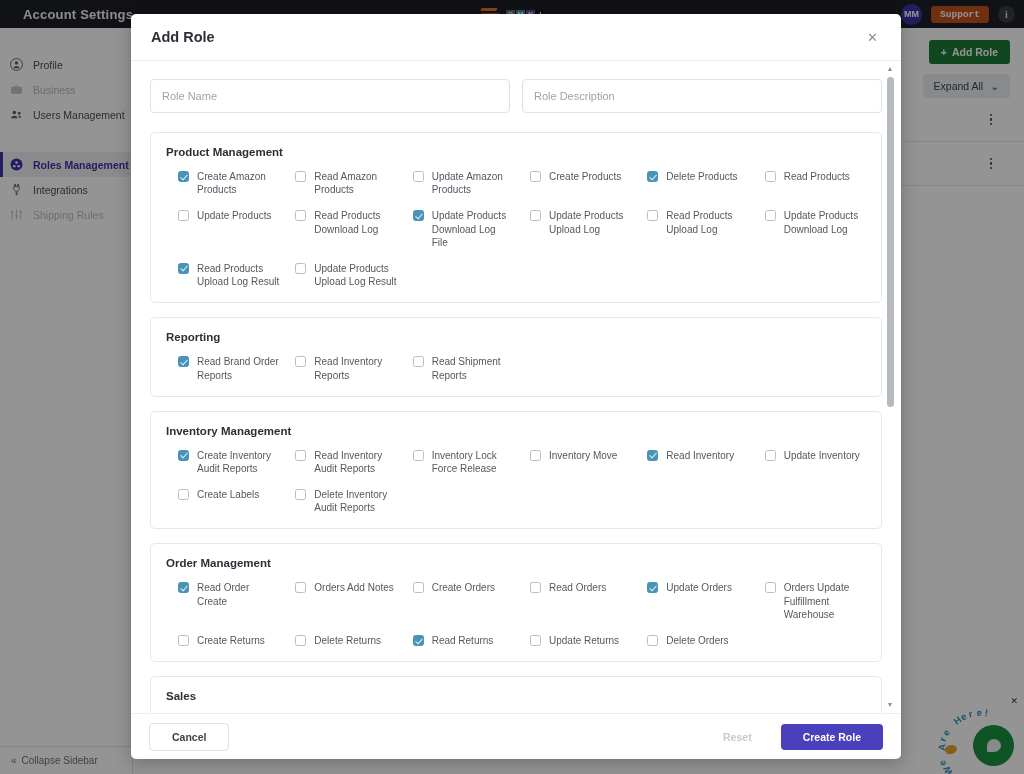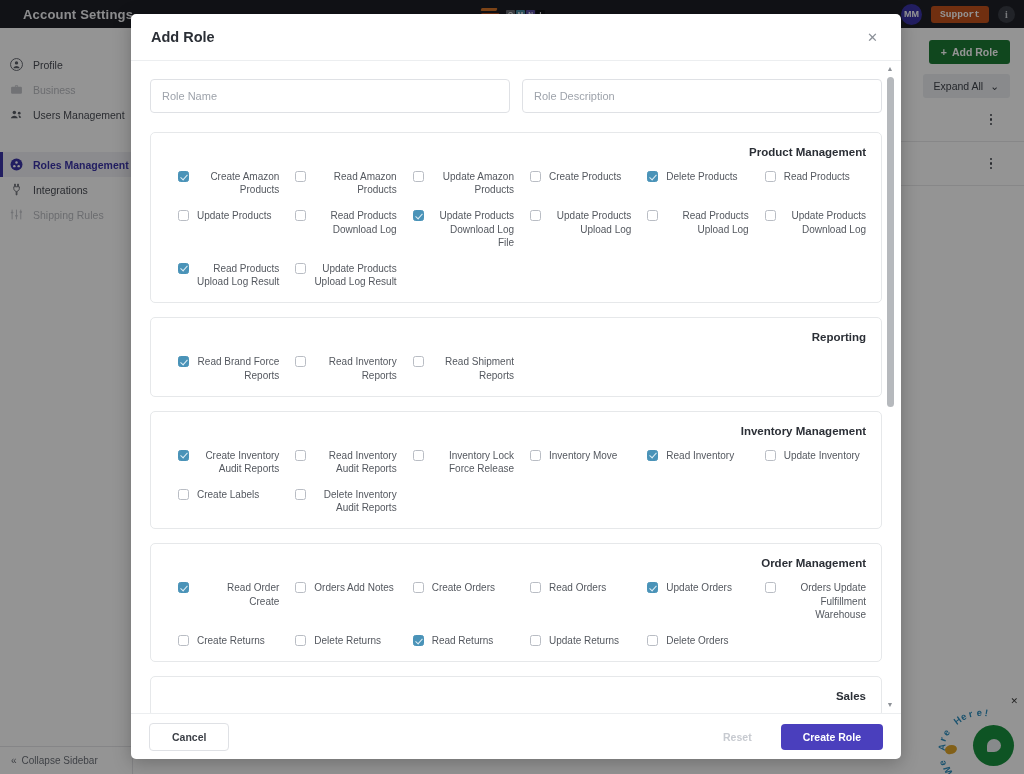--- a/index.html
+++ b/index.html
@@ -135,21 +135,21 @@
 
   .name-row { display: flex; gap: 12px; margin-bottom: 19px; }
   .txt-input {
     flex: 1; height: 34px; border: 1px solid #dfe1e5; border-radius: 4px;
     font-size: 11px; color: #3b3f46; padding: 0 11px; outline: none; background: #fff;
     font-family: "Liberation Sans", sans-serif;
   }
   .txt-input::placeholder { color: #9ea3ab; }
 
   .group {
-    border: 1px solid #e6e8ea; border-radius: 5px; padding: 13px 15px 14px 15px; margin-bottom: 14px; text-align: right;
+    border: 1px solid #e6e8ea; border-radius: 5px; padding: 13px 15px 14px 15px; margin-bottom: 14px;
   }
   .group-title { font-size: 11.5px; font-weight: 700; color: #2b2f36; margin-bottom: 12px; }
   .perm-grid { display: grid; grid-template-columns: repeat(6, 1fr); row-gap: 13px; column-gap: 4px; }
   .perm { display: flex; align-items: flex-start; gap: 8px; padding-left: 12px; }
   .cbx {
     width: 11px; height: 11px; flex: 0 0 11px; border: 1.3px solid #b9bdc4; border-radius: 2.5px;
     background: #fff; margin-top: 1px; cursor: pointer; position: relative;
   }
   .cbx.checked { background: #4a93b8; border-color: #4a93b8; }
   .cbx.checked::after {
@@ -425,21 +425,21 @@
                 <span class="cbx"></span>
                 <span class="perm-label">Update Products Upload Log Result</span>
               </div>
             </div>
           </div>
           <div class="group">
             <div class="group-title">Reporting</div>
             <div class="perm-grid">
               <div class="perm">
                 <span class="cbx checked"></span>
-                <span class="perm-label">Read Brand Force Reports</span>
+                <span class="perm-label">Read Brand Order Reports</span>
               </div>
               <div class="perm">
                 <span class="cbx"></span>
                 <span class="perm-label">Read Inventory Reports</span>
               </div>
               <div class="perm">
                 <span class="cbx"></span>
                 <span class="perm-label">Read Shipment Reports</span>
               </div>
             </div>

